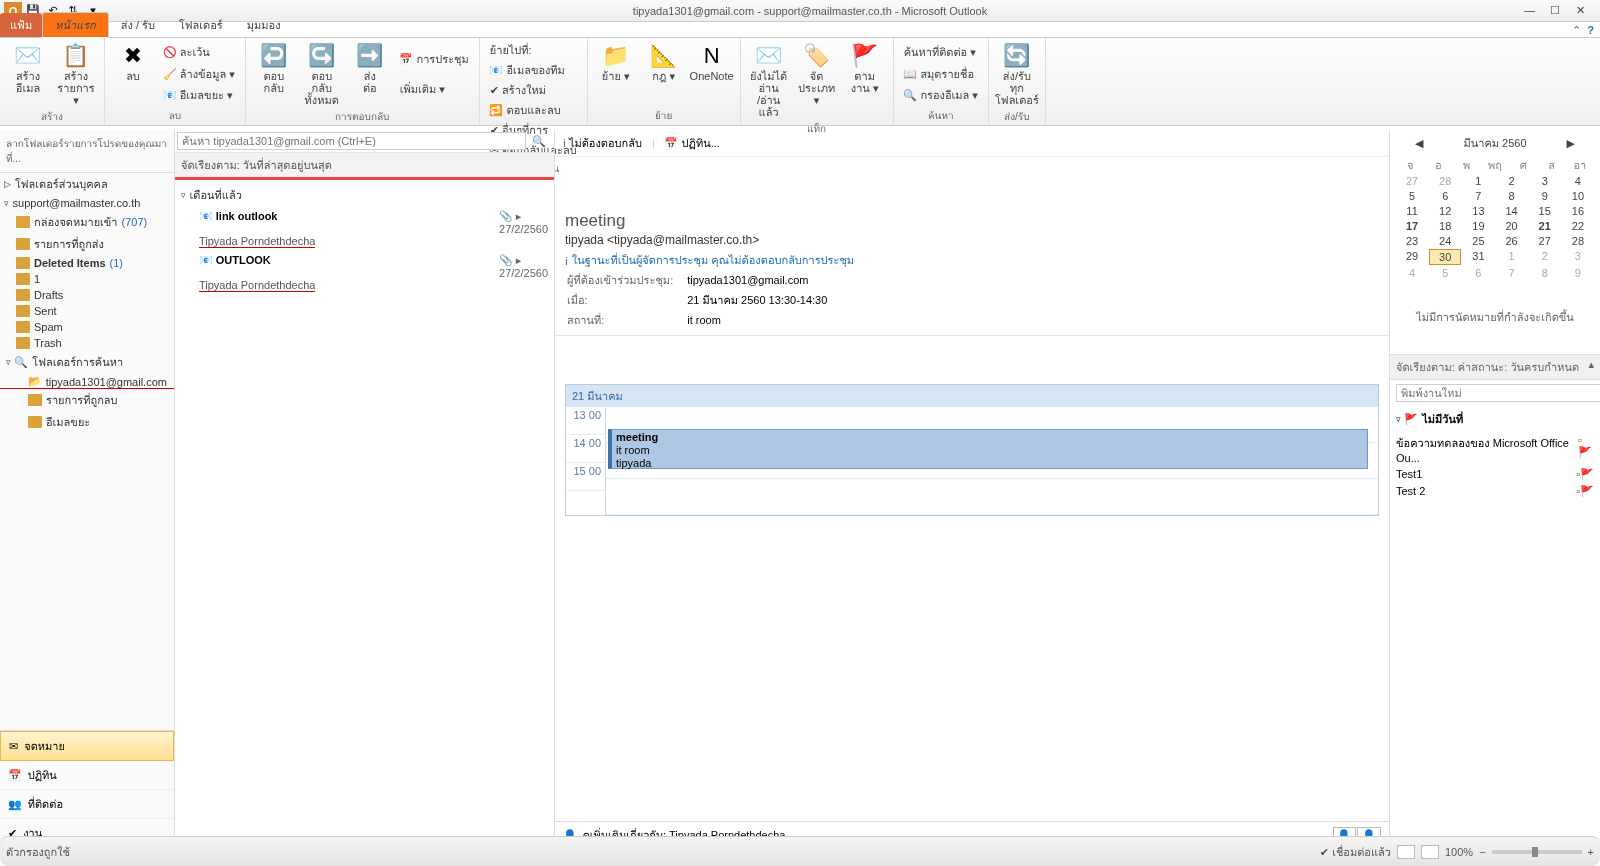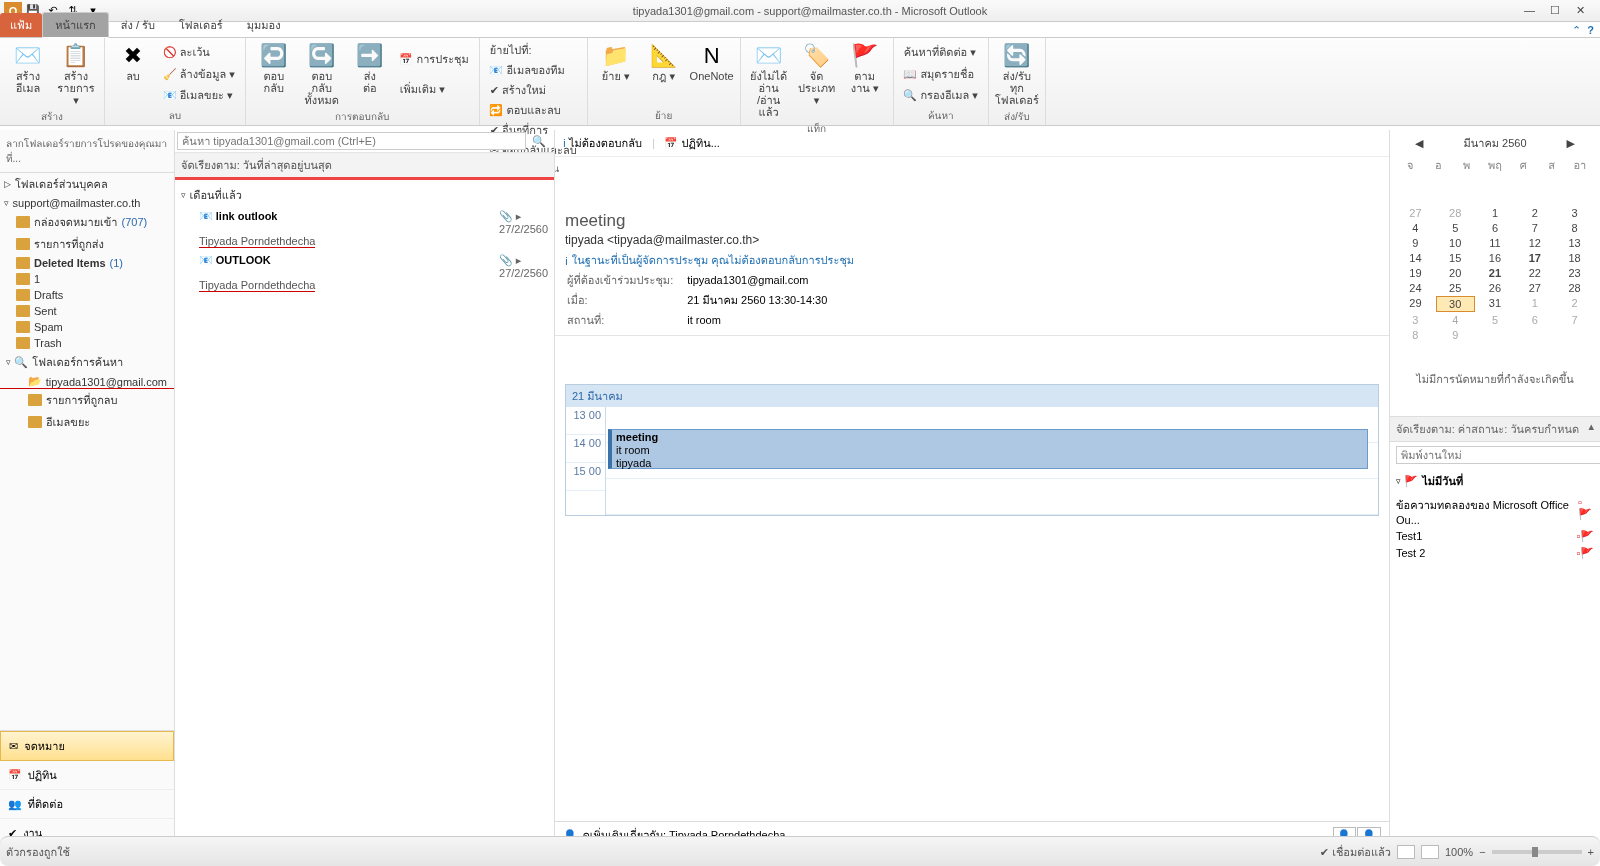--- a/index.html
+++ b/index.html
@@ -10,21 +10,21 @@
 .qat { display:flex; align-items:center; padding:0 4px; gap:2px; }
 .qat-item { width:18px; height:18px; display:flex; align-items:center; justify-content:center; border:1px solid transparent; }
 .title-text { flex:1; text-align:center; color:#555; }
 .win-controls { display:flex; gap:12px; padding:0 10px; }
 .win-btn { width:14px; cursor:pointer; color:#444; }
 
 
 .tabs-row { height:16px; background:#fff; display:flex; align-items:flex-end; border-bottom:1px solid #ccc; }
 .tab { padding:3px 12px; color:#444; cursor:pointer; }
 .tab.file { background:#d8643e; color:#fff; border-radius:3px 3px 0 0; padding:3px 10px; }
-.tab.active { background:#a3a3a3; border:1px solid #ccc; border-bottom:1px solid #fff; margin-bottom:-1px; border-radius:3px 3px 0 0; }
+.tab.active { background:#f97316; border:1px solid #ccc; border-bottom:1px solid #fff; margin-bottom:-1px; border-radius:3px 3px 0 0;font-style:italic; }
 .tabs-right { margin-left:auto; display:flex; gap:6px; padding-right:6px; color:#1f6fb2; }
 
 
 .ribbon { height:88px; background:linear-gradient(#fdfdfd,#f0f0f0); border-bottom:1px solid #ccc; display:flex; }
 .r-group { border-right:1px solid #ddd; padding:2px 6px 0; display:flex; flex-direction:column; }
 .r-group-body { flex:1; display:flex; gap:4px; }
 .r-group-label { text-align:center; color:#666; font-size:10px; padding:1px 0 2px; }
 .r-bigbtn { display:flex; flex-direction:column; align-items:center; justify-content:flex-start; width:44px; padding:2px; cursor:pointer; }
 .r-bigbtn .ic { width:28px; height:28px; display:flex; align-items:center; justify-content:center; font-size:22px; }
 .r-bigbtn span { text-align:center; line-height:1.1; color:#444; }
@@ -77,21 +77,21 @@
 .cal-slot { height:28px; border-bottom:1px solid #e5eef7; text-align:right; padding:2px 4px; color:#5a7ba2; font-size:11px; }
 .cal-events { flex:1; position:relative; }
 .cal-events .hrow { height:36px; border-bottom:1px solid #e5eef7; }
 .evt { position:absolute; left:2px; right:10px; top:22px; height:40px; background:#aec8e4; border:1px solid #6c9acb; border-left:4px solid #3b72aa; padding:1px 4px; font-size:10px; line-height:1.2; }
 .rp-bot { margin-top:auto; border-top:1px solid #ddd; padding:4px 8px; display:flex; align-items:center; gap:6px; }
 
 
 .rside { width:210px; display:flex; flex-direction:column; }
 .month-nav { display:flex; align-items:center; justify-content:center; gap:40px; padding:4px; color:#444; }
 .dow { display:grid; grid-template-columns:repeat(7,1fr); text-align:center; color:#888; font-size:10px; padding:0 6px; }
-.days { display:grid; grid-template-columns:repeat(5,1fr); text-align:center; padding:0 6px; gap:1px; font-size:10px;margin-top:32px; }
+.days { display:grid; grid-template-columns:repeat(6,1fr); text-align:center; padding:0 6px; gap:1px; font-size:10px; }
 .days span { padding:1px; color:#444; cursor:pointer; }
 .days span.muted { color:#aaa; }
 .days span.today { border:1px solid #d98b2e; background:#ffe9b5; }
 .days span.bold { font-weight:bold; }
 .no-appt { padding:28px 8px; text-align:center; color:#666; }
 .task-hdr { background:#f0f0f0; border-top:1px solid #ddd; border-bottom:1px solid #ddd; padding:3px 6px; color:#666; display:flex; justify-content:space-between; }
 .task-input input { width:100%; border:1px solid #ccc; padding:2px 4px; margin:4px 6px; color:#999; }
 .task-group { padding:4px 6px; display:flex; align-items:center; gap:4px; }
 .task-item { display:flex; justify-content:space-between; padding:2px 6px; }
 .flag { color:#d33; }

